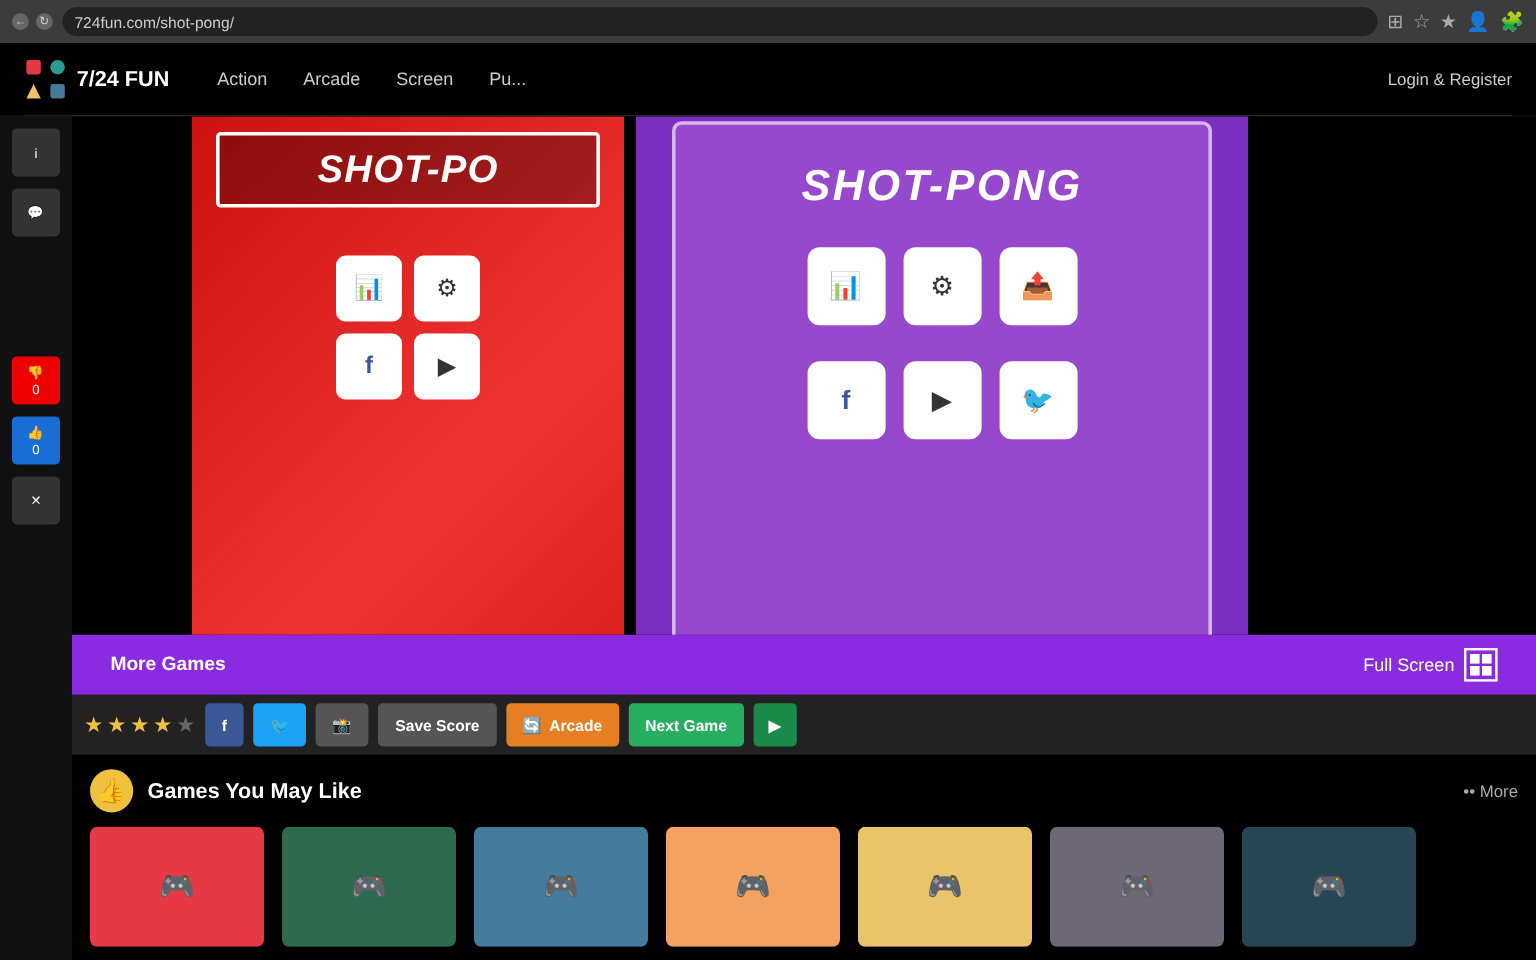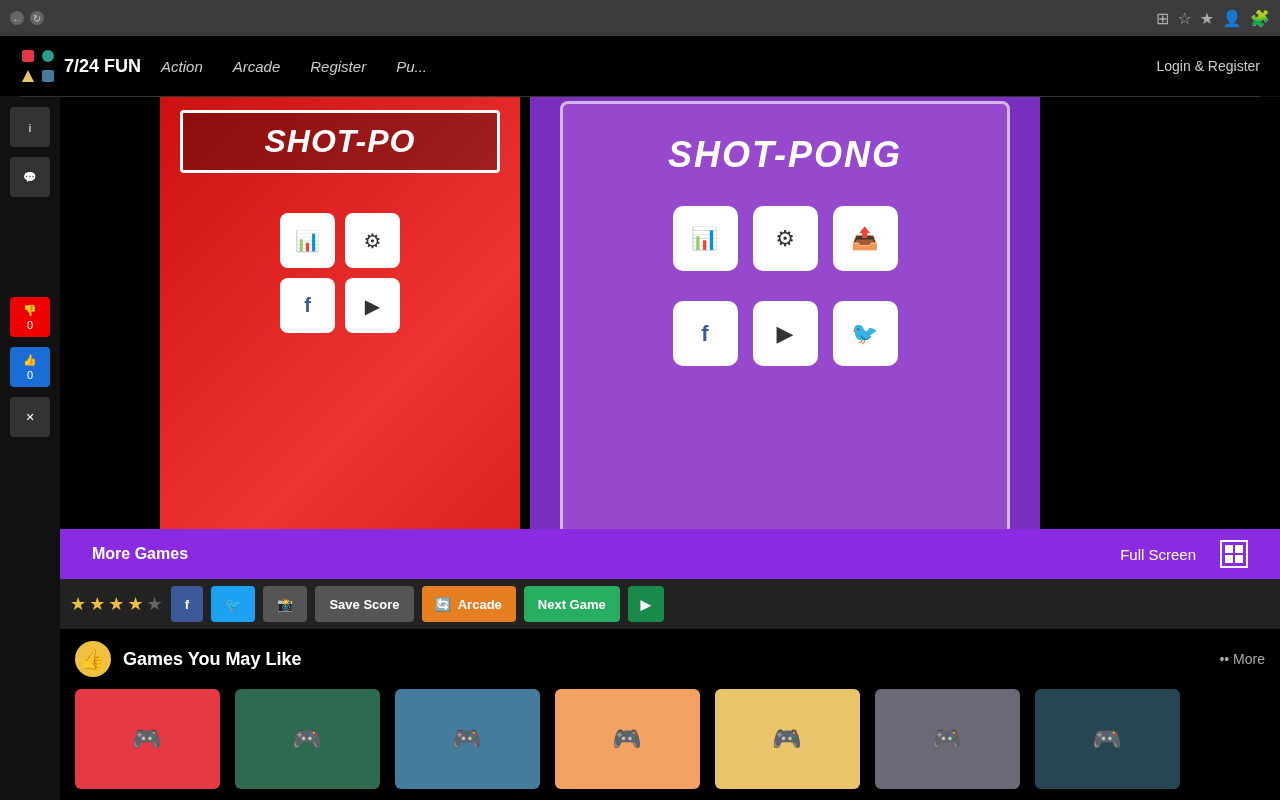--- a/index.html
+++ b/index.html
@@ -54,22 +54,21 @@
       width: 36px;
       height: 36px;
       display: flex;
       align-items: center;
       justify-content: center;
     }
     .nav-menu {
       display: flex;
       align-items: flex-start;
       gap: 30px;
-      margin-left: 20px;
-      font-style: italic;
+      margin-left: 40px;
     }
     .nav-item {
       color: #ccc;
       font-size: 15px;
       cursor: pointer;
       text-decoration: none;
     }
     .header-right {
       margin-left: auto;
       color: #ccc;
@@ -244,21 +243,21 @@
       font-size: 16px;
       font-weight: bold;
       cursor: pointer;
       background: none;
       border: none;
     }
     .fullscreen-btn {
       margin-left: auto;
       display: flex;
       align-items: center;
-      gap: 24px;
+      gap: 8px;
       color: white;
       font-size: 15px;
       cursor: pointer;
       background: none;
       border: none;
     }
     .fullscreen-icon {
       width: 28px;
       height: 28px;
       border: 2px solid white;
@@ -357,20 +356,23 @@
       margin: 0 20px;
     }
   </style>
 </head>
 <body>
 
 <div class="browser-bar">
   <div class="browser-controls">
     <button class="browser-btn back">←</button>
     <button class="browser-btn refresh">↻</button>
+  </div>
+  <div class="address-bar">
+    <span>724fun.com/shot-pong/</span>
   </div>
   <div class="browser-icons">
     <span class="browser-icon">⊞</span>
     <span class="browser-icon">☆</span>
     <span class="browser-icon">★</span>
     <span class="browser-icon">👤</span>
     <span class="browser-icon">🧩</span>
   </div>
 </div>
 
@@ -382,21 +384,21 @@
         <circle cx="28" cy="8" r="6" fill="#2a9d8f"></circle>
         <polygon points="2,34 14,34 8,22" fill="#e9c46a"></polygon>
         <rect x="22" y="22" width="12" height="12" fill="#457b9d" rx="2"></rect>
       </svg>
     </div>
     <span>7/24 FUN</span>
   </div>
   <nav class="nav-menu">
     <a class="nav-item">Action</a>
     <a class="nav-item">Arcade</a>
-    <a class="nav-item">Register</a>
+    <a class="nav-item">Screen</a>
     <a class="nav-item">Pu...</a>
   </nav>
   <div class="header-right">Login &amp; Register</div>
 </div>
 
 <div class="sep-line"></div>
 
 <div class="main-content">
 
   <div class="left-sidebar">

